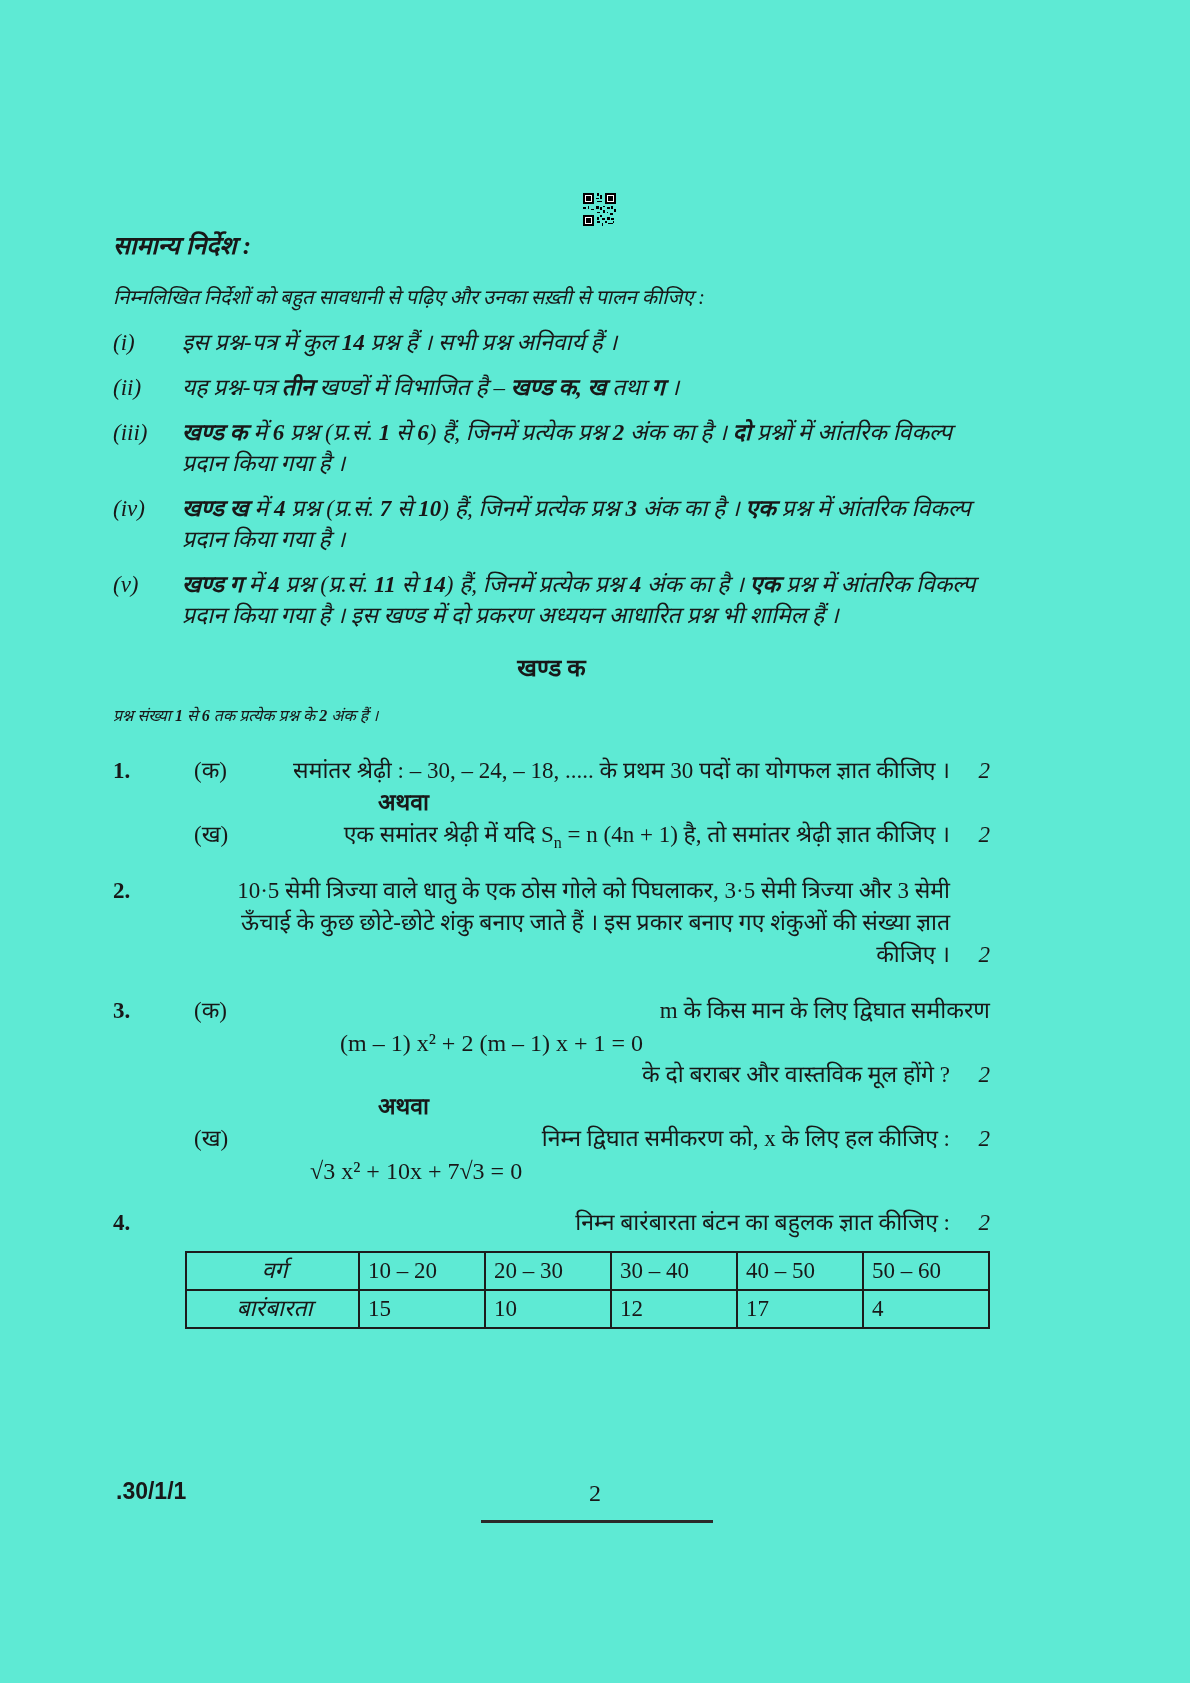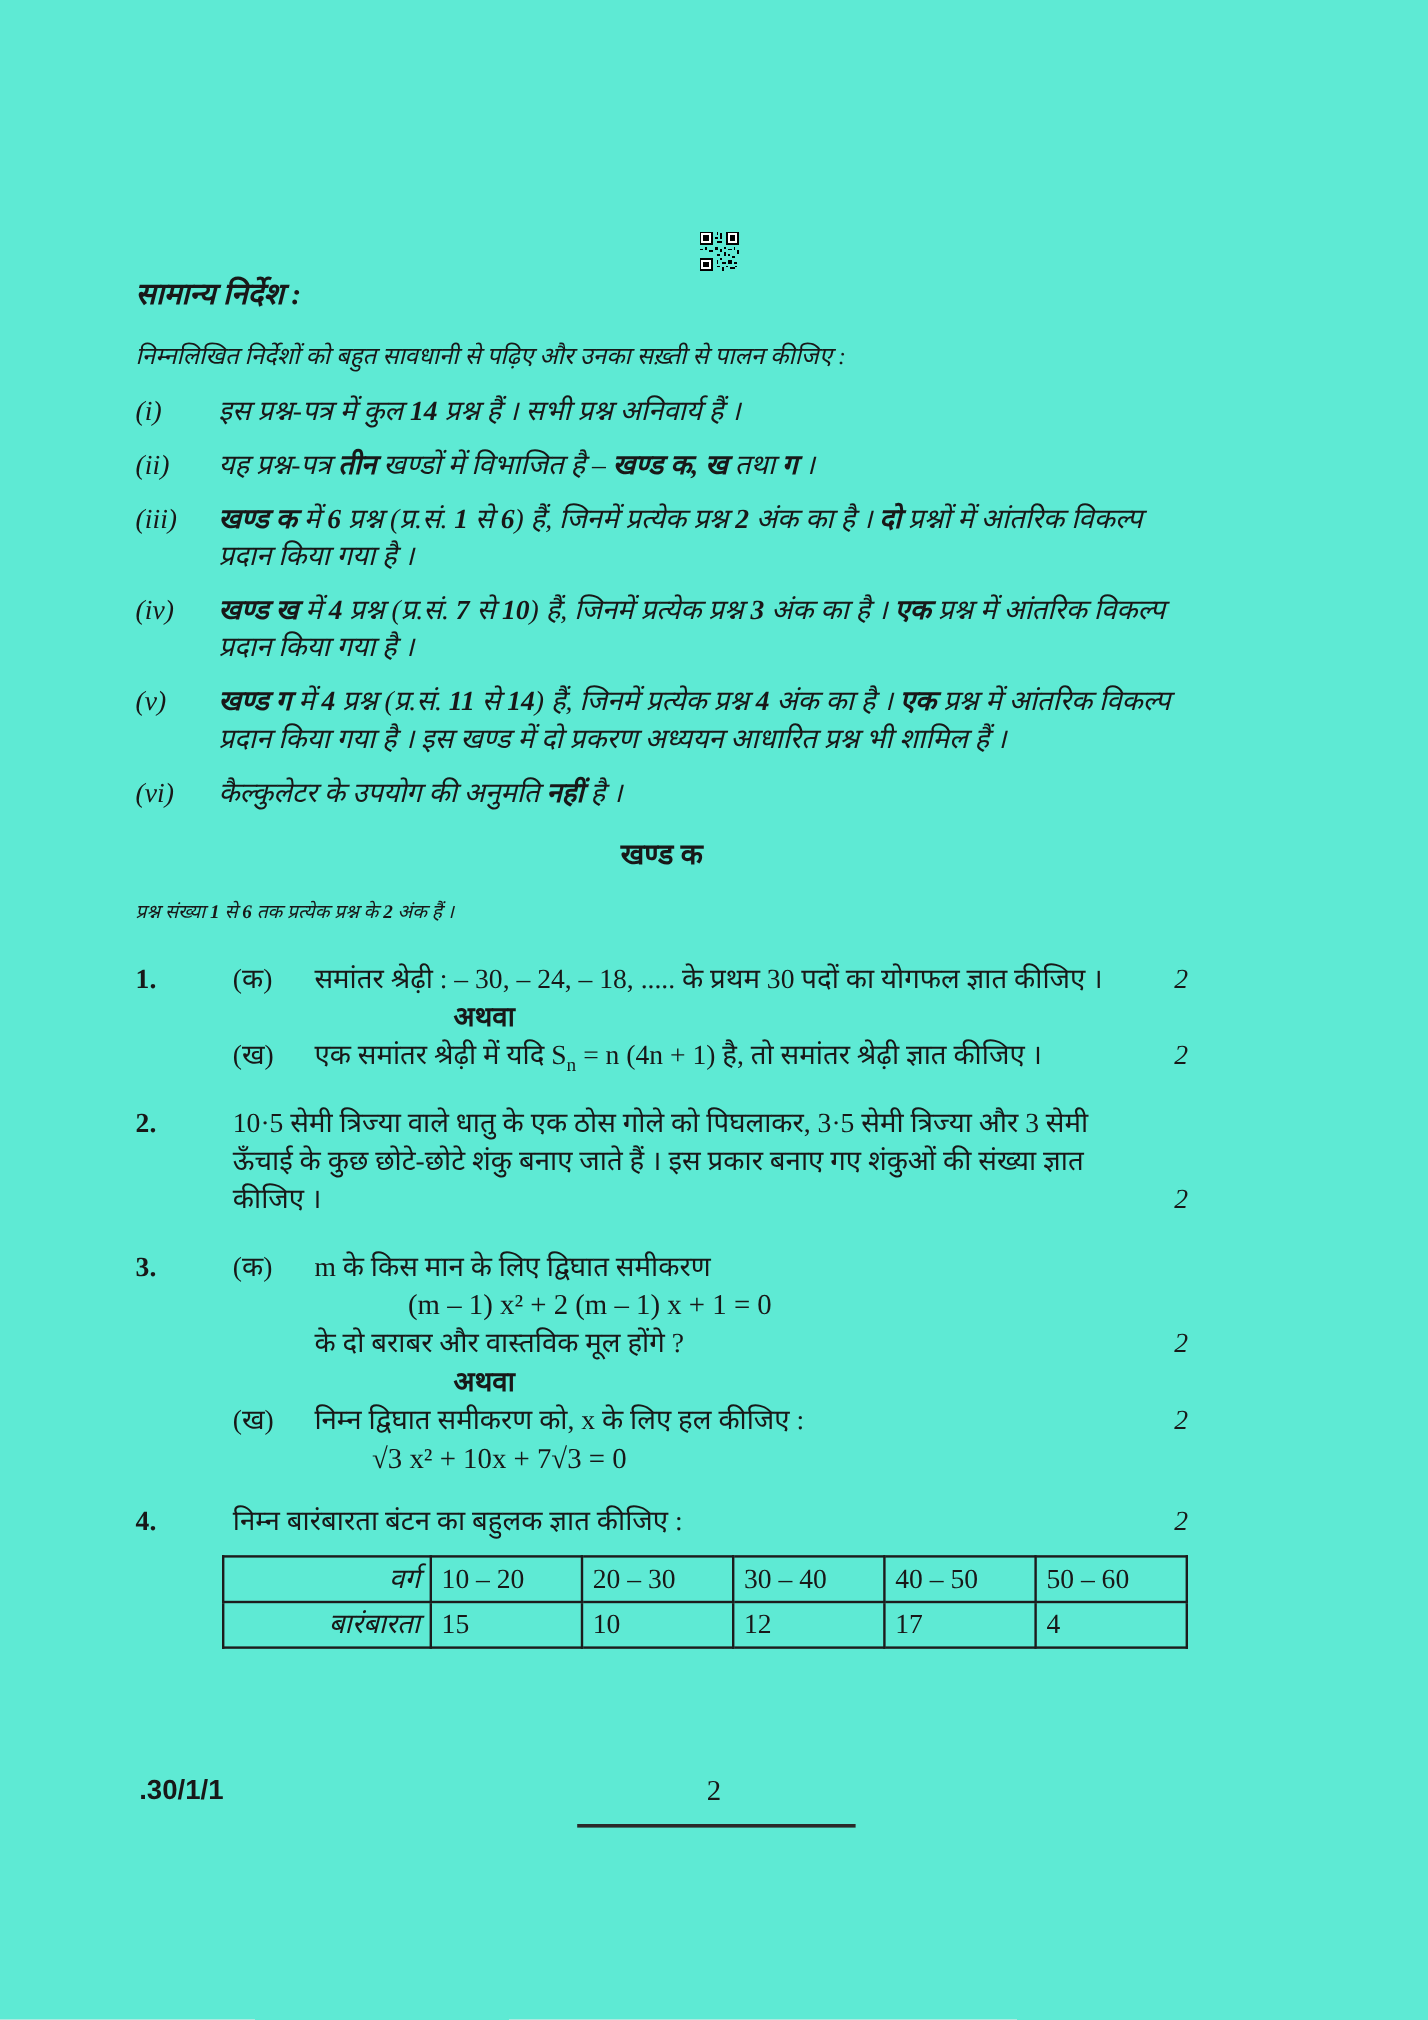--- a/index.html
+++ b/index.html
@@ -17,33 +17,33 @@
   .ins-row{display:flex;margin-top:14px;font-size:23px;line-height:31px;}
   .ins-label{width:69px;flex:none;font-style:italic;}
   .ins-text{flex:1;font-style:italic;}
   .section-header{margin-top:22px;text-align:center;font-weight:bold;font-size:24px;line-height:31px;}
   .section-note{margin-top:16px;font-size:16px;line-height:31px;}
   .q{margin-top:24px;font-size:23px;line-height:32px;}
   .q4{margin-top:20px;}
   .qrow{display:flex;align-items:flex-start;}
   .qnum{width:81px;flex:none;font-weight:bold;}
   .qsub{width:68px;flex:none;}
-  .qtext{flex:1;}
+  .qtext{flex:1;text-align:right;}
   .qmarks{width:40px;flex:none;text-align:right;font-style:italic;align-self:flex-end;}
   .or-label{margin-left:265px;font-weight:bold;}
   .formula{font-size:24px;line-height:32px;}
   .formula-1{margin-left:227px;}
   .formula-2{margin-left:197px;}
   sub{font-size:70%;line-height:0;}
   .freq-table{border-collapse:collapse;margin:12px 0 0 72px;font-size:23px;}
   .freq-table td{
     border:2px solid #1c1c1c;height:34px;padding:1px 8px;
     text-align:left;min-width:108px;
   }
-  .freq-table td.rowhead{width:160px;text-align:right;padding-left:12px;}
+  .freq-table td.rowhead{width:160px;text-align:center;padding-left:12px;}
   .paper-code{
     position:absolute;left:116px;top:1478px;
     font-family:"Liberation Sans","DejaVu Sans",sans-serif;font-size:23px;font-weight:bold;
   }
   .page-number{position:absolute;left:0;top:1480px;width:1190px;text-align:center;font-size:24px;}
   .footer-rule{position:absolute;left:481px;top:1520px;width:232px;height:3px;background:#2a2a2a;}
 </style>
 </head>
 <body>
 
@@ -107,24 +107,20 @@
       <span class="ins-text"><span class="b">खण्ड क</span><span> में </span><span class="b">6</span><span> प्रश्न (प्र.सं. </span><span class="b">1</span><span> से </span><span class="b">6</span><span>) हैं, जिनमें प्रत्येक प्रश्न </span><span class="b">2</span><span> अंक का है । </span><span class="b">दो</span><span> प्रश्नों में आंतरिक विकल्प प्रदान किया गया है ।</span></span>
     </div>
     <div class="ins-row">
       <span class="ins-label">(iv)</span>
       <span class="ins-text"><span class="b">खण्ड ख</span><span> में </span><span class="b">4</span><span> प्रश्न (प्र.सं. </span><span class="b">7</span><span> से </span><span class="b">10</span><span>) हैं, जिनमें प्रत्येक प्रश्न </span><span class="b">3</span><span> अंक का है । </span><span class="b">एक</span><span> प्रश्न में आंतरिक विकल्प प्रदान किया गया है ।</span></span>
     </div>
     <div class="ins-row">
       <span class="ins-label">(v)</span>
       <span class="ins-text"><span class="b">खण्ड ग</span><span> में </span><span class="b">4</span><span> प्रश्न (प्र.सं. </span><span class="b">11</span><span> से </span><span class="b">14</span><span>) हैं, जिनमें प्रत्येक प्रश्न </span><span class="b">4</span><span> अंक का है । </span><span class="b">एक</span><span> प्रश्न में आंतरिक विकल्प प्रदान किया गया है । इस खण्ड में दो प्रकरण अध्ययन आधारित प्रश्न भी शामिल हैं ।</span></span>
     </div>
-    <div class="ins-row">
-      <span class="ins-label">(vi)</span>
-      <span class="ins-text"><span>कैल्कुलेटर के उपयोग की अनुमति </span><span class="b">नहीं</span><span> है ।</span></span>
-    </div>
 
     <div class="section-header">खण्ड क</div>
     <div class="section-note it"><span>प्रश्न संख्या </span><span class="b">1</span><span> से </span><span class="b">6</span><span> तक प्रत्येक प्रश्न के </span><span class="b">2</span><span> अंक हैं ।</span></div>
 
     <div class="q">
       <div class="qrow">
         <span class="qnum">1.</span>
         <span class="qsub">(क)</span>
         <span class="qtext">समांतर श्रेढ़ी : – 30, – 24, – 18, ..... के प्रथम 30 पदों का योगफल ज्ञात कीजिए ।</span>
         <span class="qmarks">2</span>

